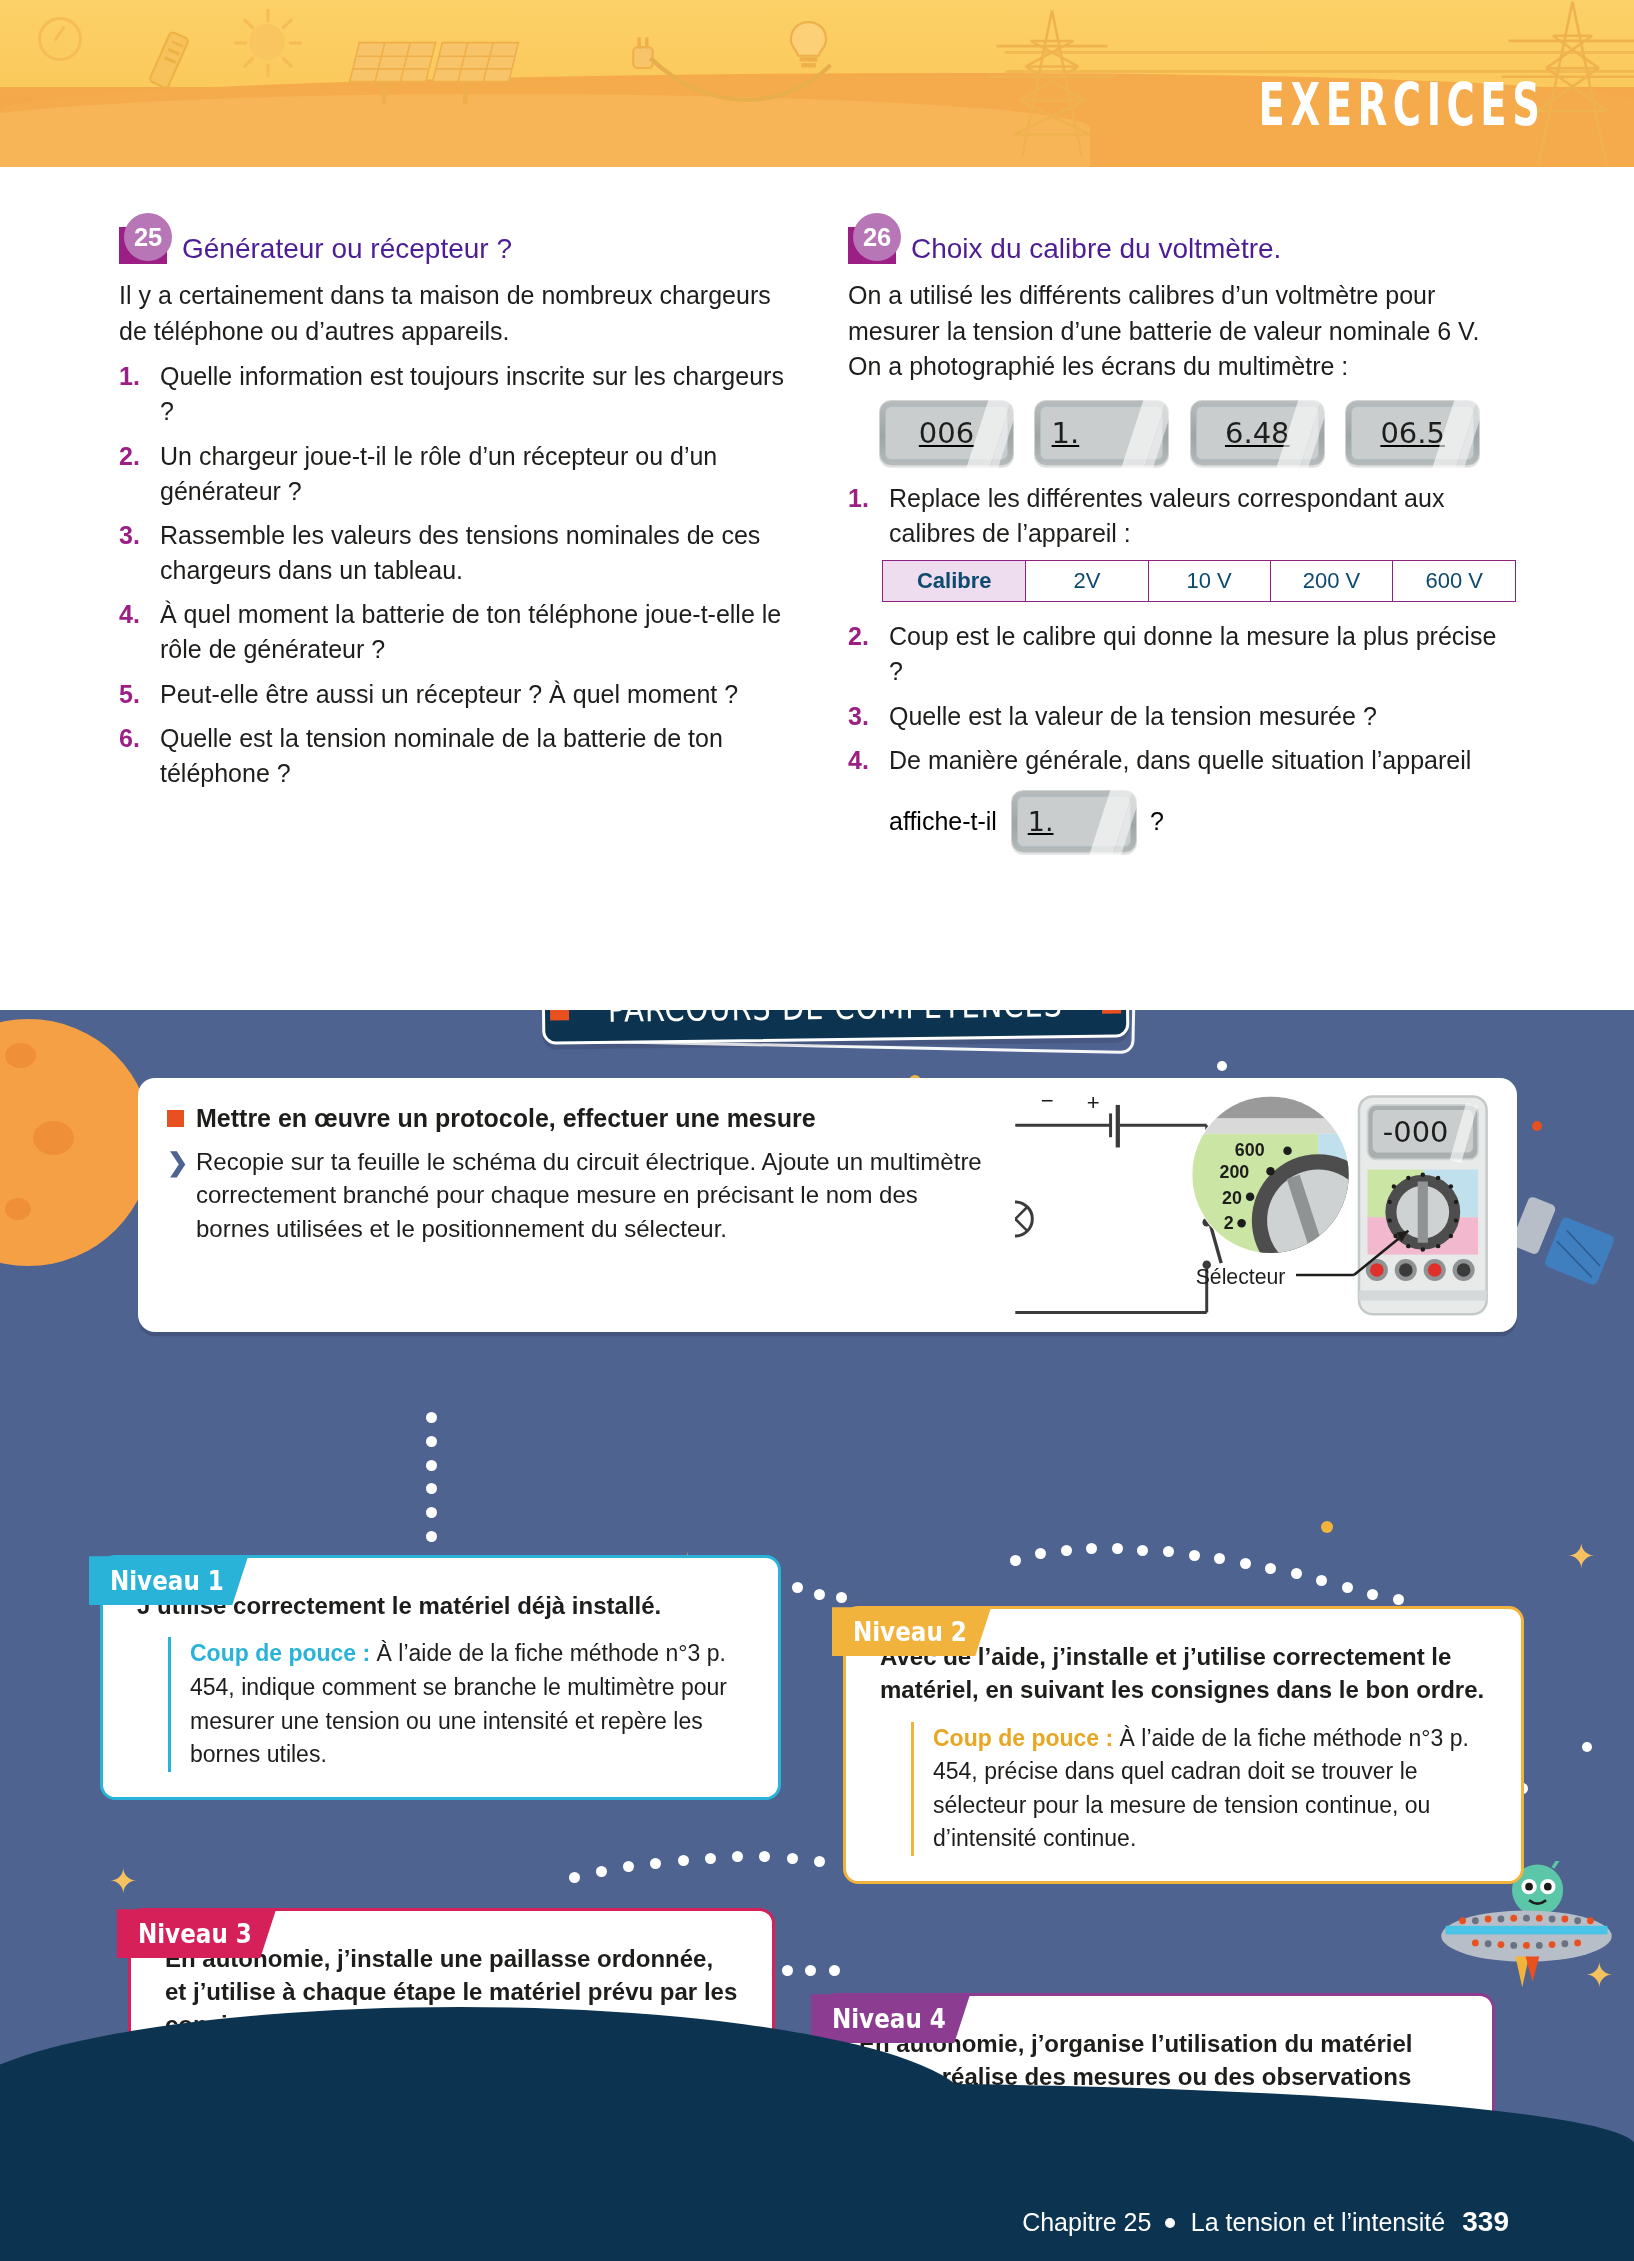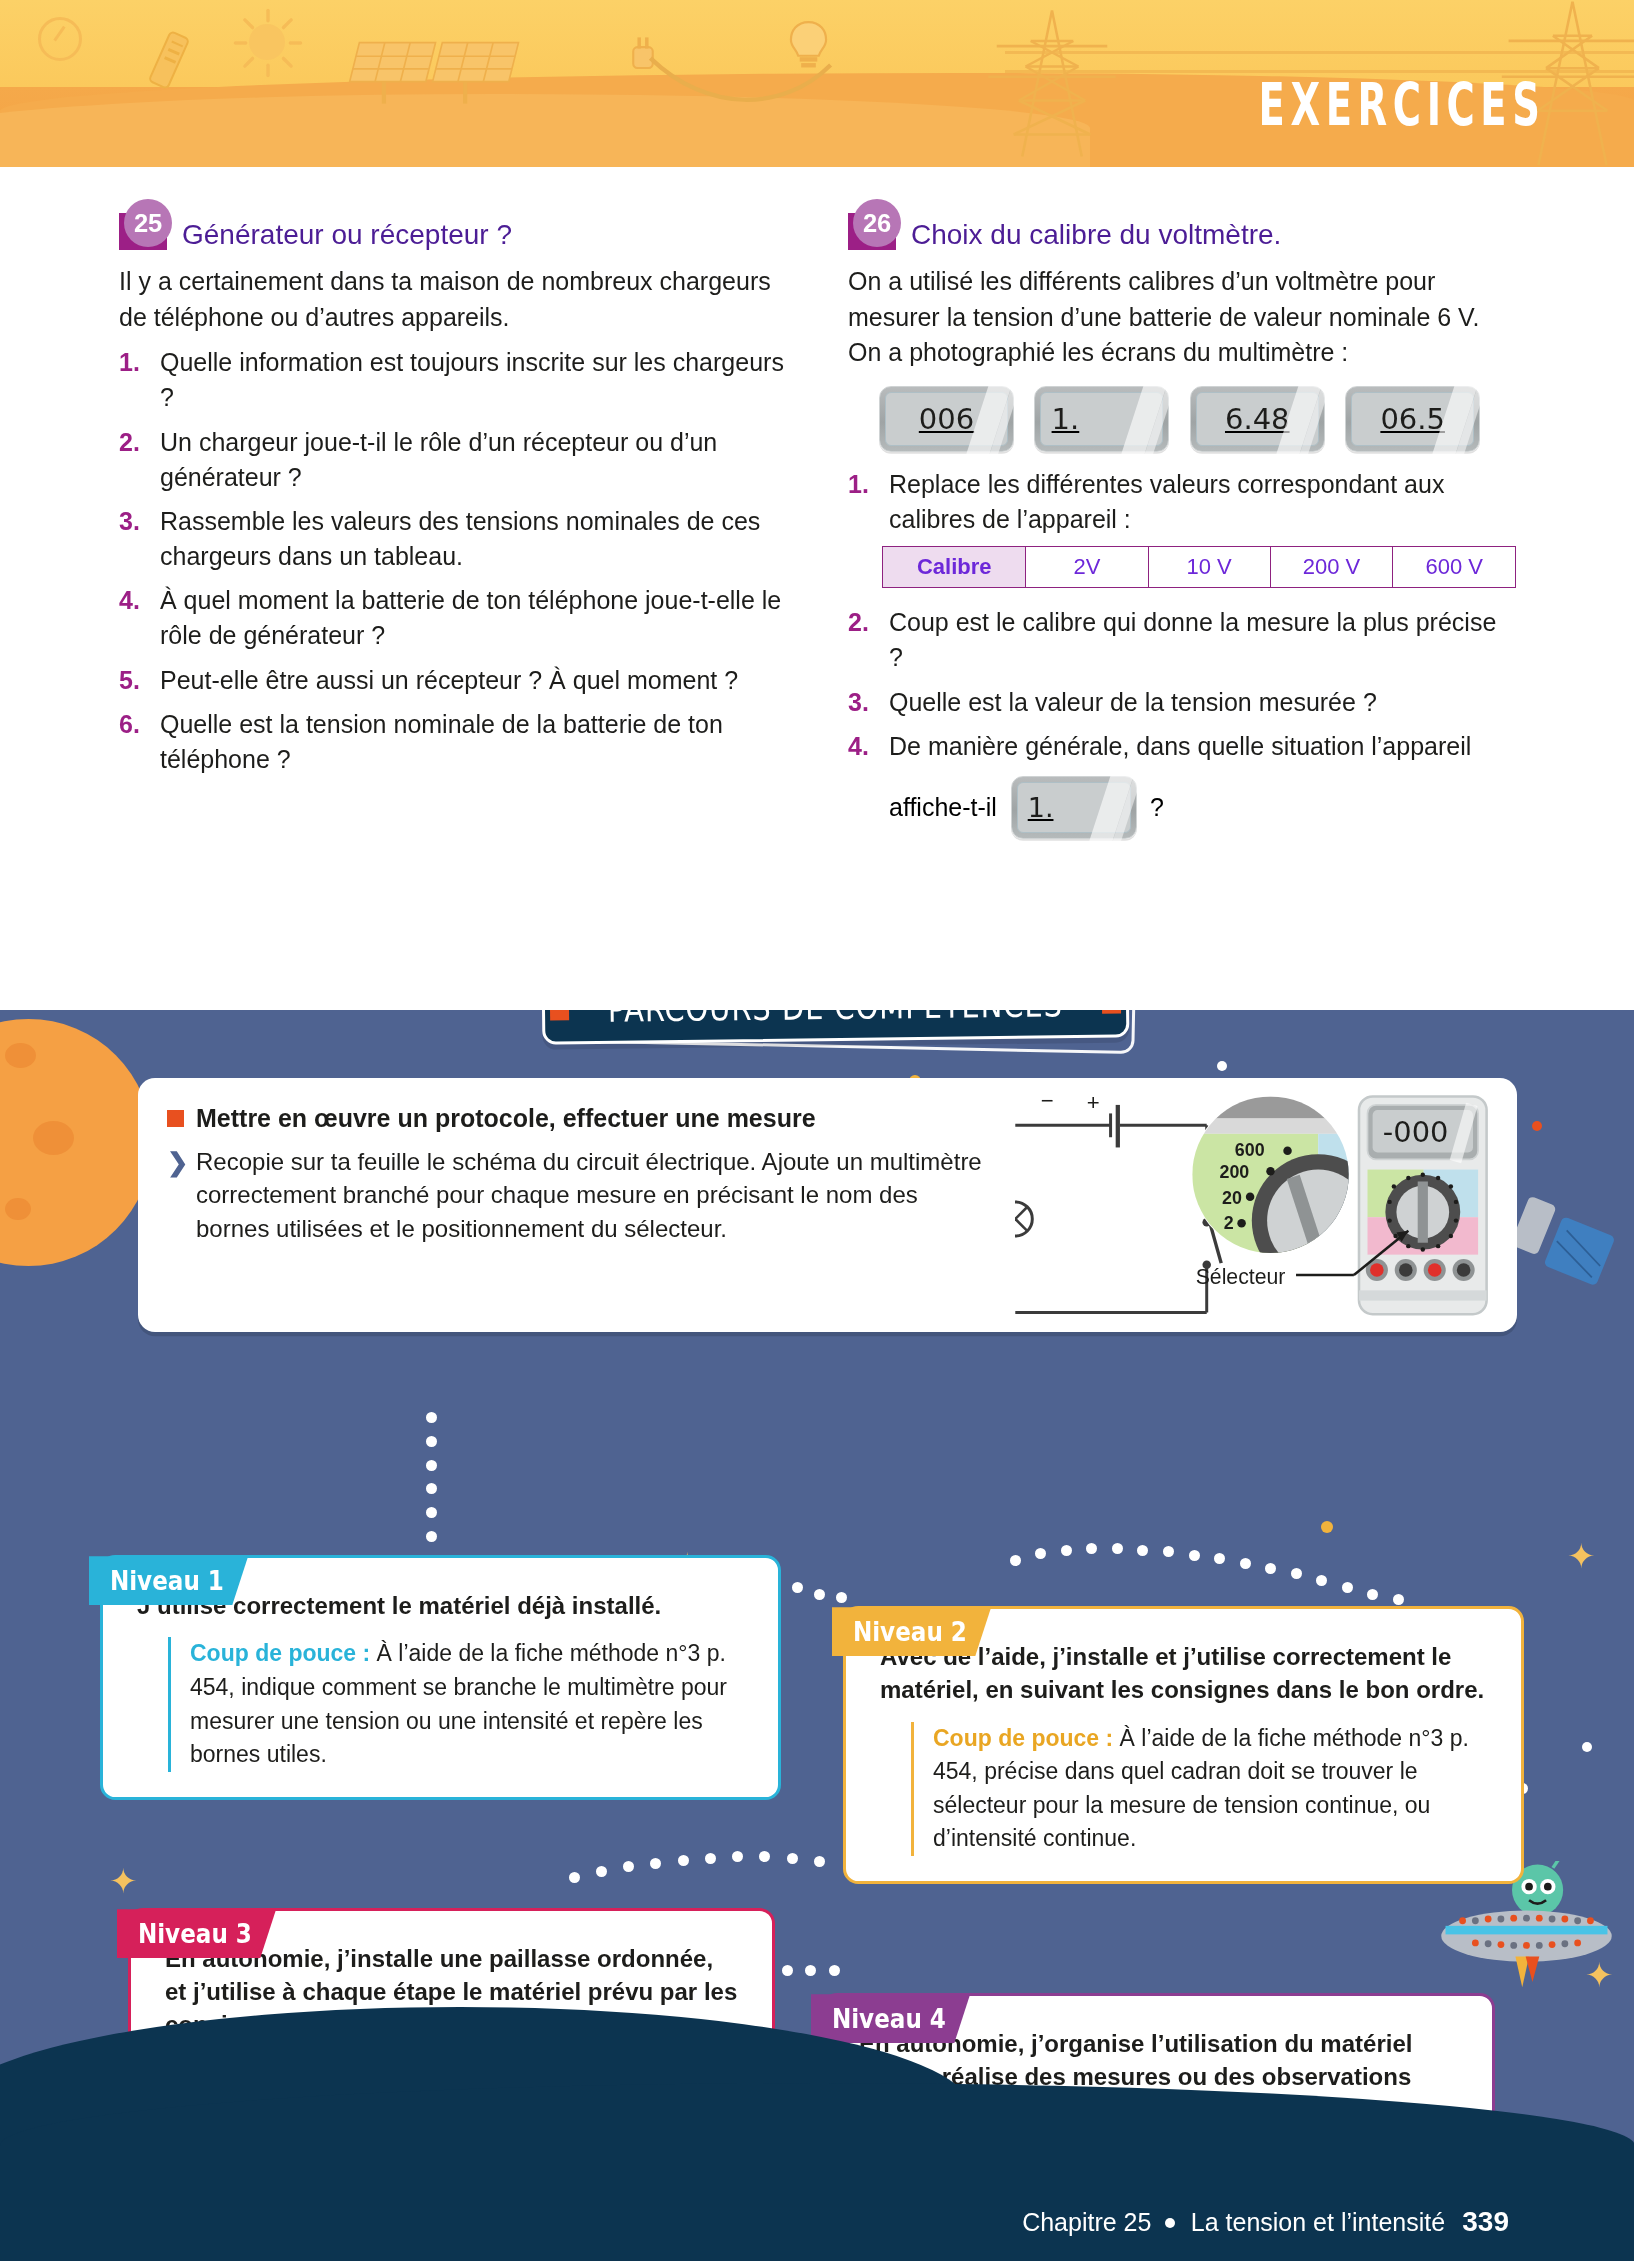--- a/index.html
+++ b/index.html
@@ -39,21 +39,21 @@
   .plug-icon { position:absolute; left:626px; top:36px; width:34px; height:39px; }
   .bulb-icon { position:absolute; left:788px; top:19px; width:41px; height:53px; }
   .batt-icon { position:absolute; left:158px; top:32px; width:22px; height:56px;
      background:#f7c15c; border:2.6px solid #eeb144; border-radius:5.1px; transform:rotate(24deg); }
   .sun-icon { position:absolute; left:249px; top:24px; width:36px; height:36px;
      border-radius:50%; background:#f9c560; }
   .meter-icon { position:absolute; left:38px; top:17px; width:44px; height:44px;
      border:3.4px solid #f6bc57; border-radius:50%; }
 
   
-  .page-body { position: absolute; left: 0; top: 163px; width: 1635px; }
+  .page-body { position: absolute; left: 0; top: 177px; width: 1635px; }
 
   .cols { display: flex; padding: 36px 119px 0 119px; gap: 61px; }
   .col { width: 690px; }
 
   .ex-head { position: relative; height: 53px; margin-bottom: 12px; }
   .ex-badge {
     position: absolute; left: 0; top: 13.6px; width: 48px; height: 37px;
     background: #9c1f86;
   }
   .ex-badge-circle {
@@ -103,21 +103,21 @@
   }
   .screen .glare2 {
     position: absolute; right: 6.8px; top: -12px; width: 7.7px; height: 102px;
     background: rgba(255,255,255,.5); transform: rotate(18deg);
   }
 
   
   .calibre-table { margin: 5.1px 0 17px 34px; border-collapse: collapse; }
   .calibre-table td {
     border: 1.7px solid #8e2280; height: 41px; font-size: 22px;
-    text-align: center; color: #6d28d9; padding: 0 8.5px;
+    text-align: center; color: #0c4a6e; padding: 0 8.5px;
   }
   .calibre-table td.hdr {
     background: #eedcef; font-weight: 700; width: 146px; text-align: center;
   }
   .calibre-table td.val { width: 126px; }
 
   .inline-q4 { display: flex; align-items: center; gap: 13.6px; margin-top: 12px; padding-left:41px;}
   .inline-q4 .screen { width: 126px; height: 63px; }
   .inline-q4 .screen .lcd { font-size: 27px; }
 

